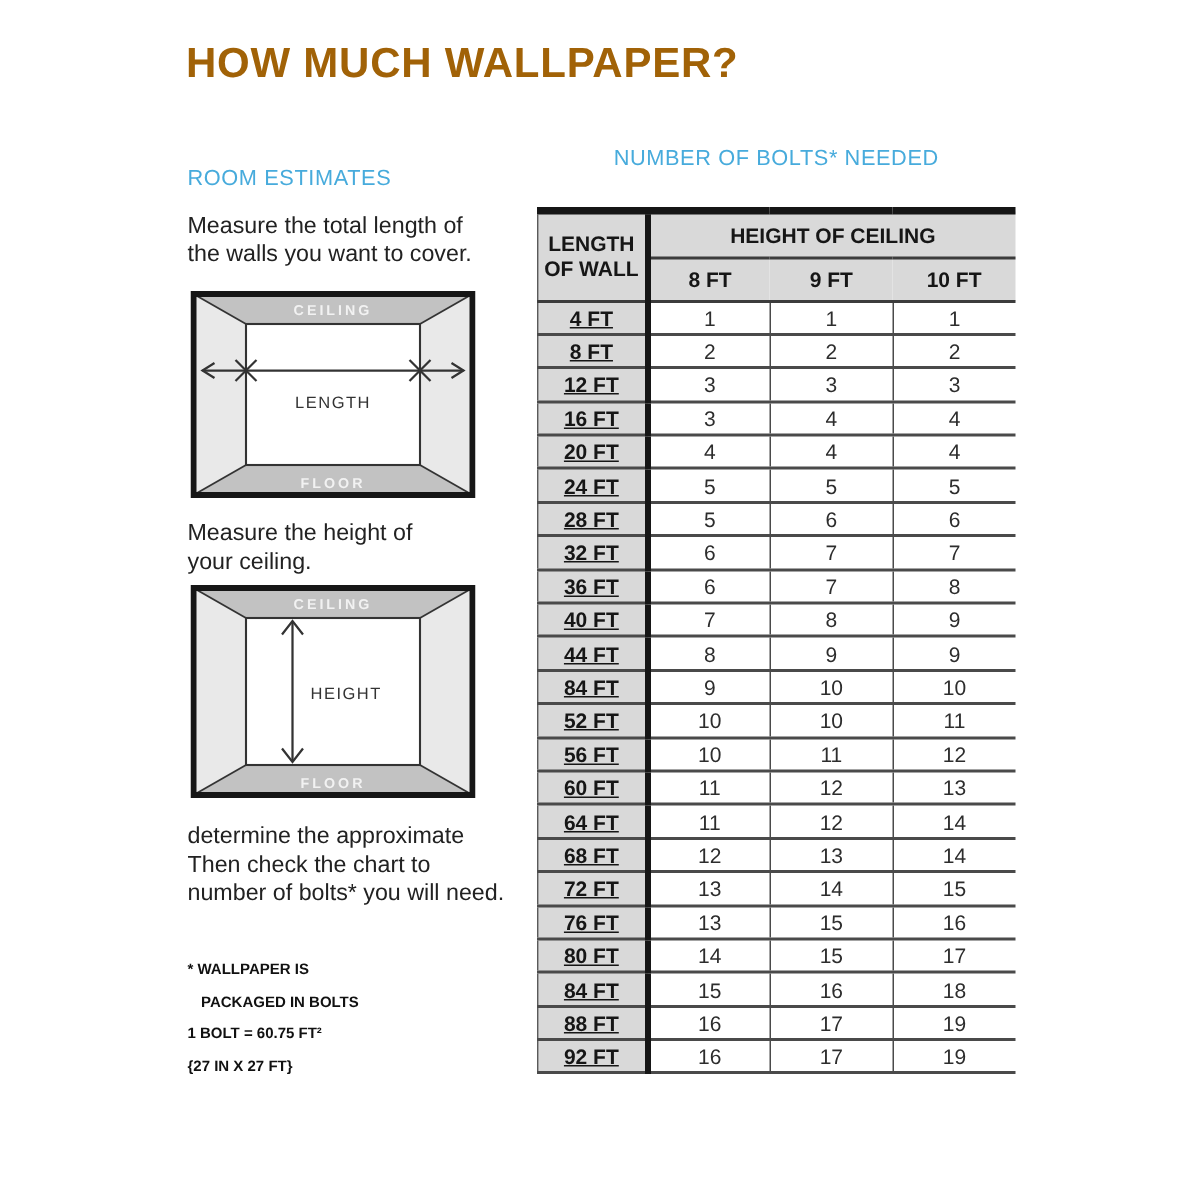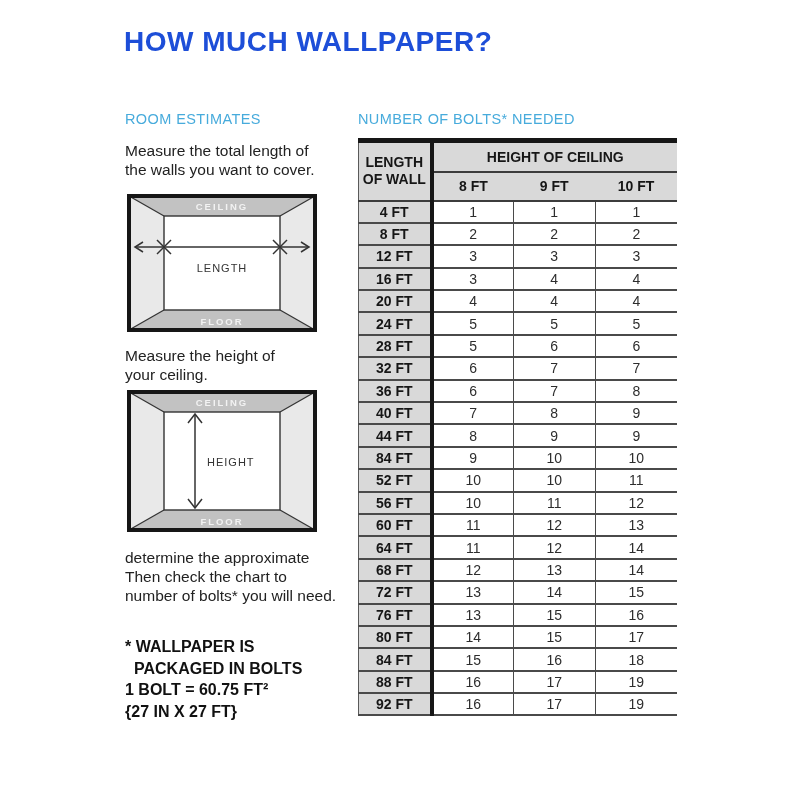--- a/index.html
+++ b/index.html
@@ -5,35 +5,35 @@
   * { margin:0; padding:0; box-sizing:border-box; }
   html,body { background:#ffffff; }
   body {
     width:800px; height:800px; position:relative; overflow:hidden;
     font-family:"Liberation Sans", sans-serif; color:#1d1d1d;
   }
   .abs { position:absolute; }
 
   .main-title {
     left:124px; top:26px; font-size:28px; font-weight:bold;
-    letter-spacing:0.5px; color:#1d4ed8; white-space:nowrap;
+    letter-spacing:0.5px; color:#a16207; white-space:nowrap;
   }
   .section-heading {
     font-size:14.5px; font-weight:normal; letter-spacing:0.4px; color:#47abdc;
     white-space:nowrap;
   }
   .room-estimates { left:125px; top:111px; }
-  .table-heading  { left:358px; top:111px; width:319px; }
+  .table-heading  { left:358px; top:98px; width:319px; text-align:center; }
 
   .para { left:125px; font-size:15.5px; line-height:19px; color:#222; }
   .p1 { top:141px; }
   .p2 { top:346px; }
   .p3 { top:548px; }
 
-  .bold-note { left:125px; font-size:16px; font-weight:bold; line-height:22px; color:#111; }
+  .bold-note { left:125px; font-size:10px; font-weight:bold; line-height:22px; color:#111; }
   .fn { top:636px; }
   .fn .indent { padding-left:9px; }
   .bolt-info { top:679px; }
 
   .diagram { left:127px; }
   .d1 { top:194px; }
   .d2 { top:390px; }
 
   
   .bolts-table-wrap { left:358px; top:138px; }
@@ -58,20 +58,21 @@
   th.col-group { height:30px; }
   tr.sub-head th { height:28px; }
   tbody td {
     height:22.4px; background:#ffffff; color:#2d2d2d;
     border-bottom:2px solid #4a4a4a;
   }
   tbody td.rh {
     background:#d9d9d9; color:#161616; font-weight:bold;
     border-left:1px solid #5a5a5a;
     border-right:4px solid #161616;
+    text-decoration:underline;
   }
   tbody td:nth-child(3), tbody td:nth-child(4) {
     border-left:1.5px solid #4a4a4a;
   }
 
   
   .svg-band-label { font-family:"Liberation Sans", sans-serif; font-size:9.5px; font-weight:bold; letter-spacing:2px; fill:#f2f2f2; }
   .svg-dim-label  { font-family:"Liberation Sans", sans-serif; font-size:11px; letter-spacing:1px; fill:#333; }
 </style>
 </head>

